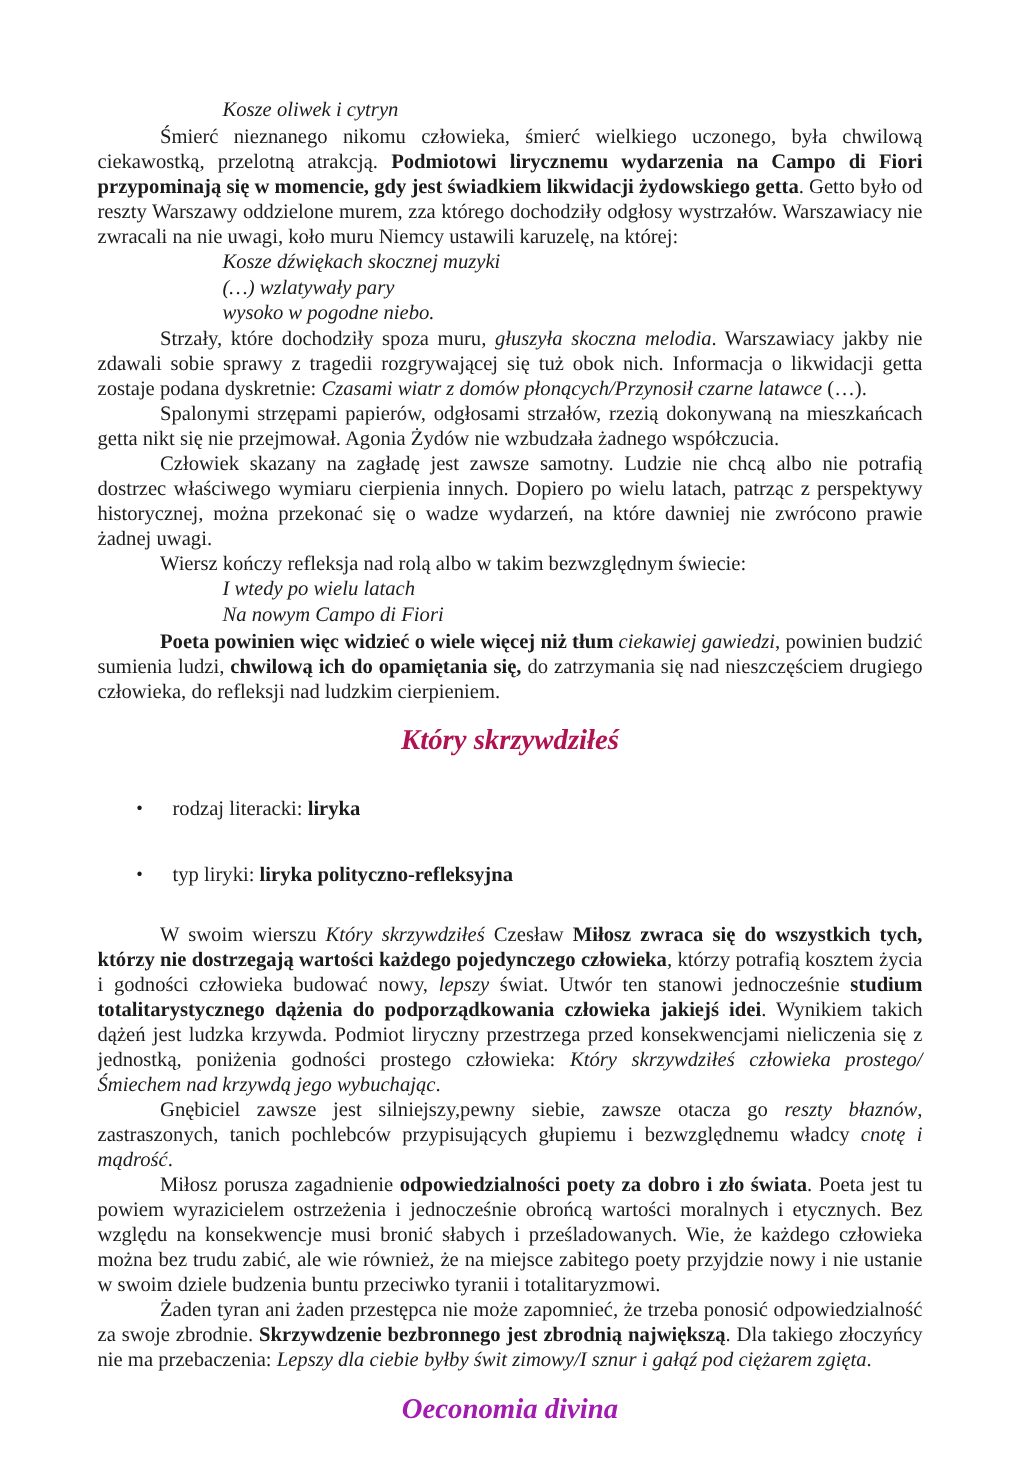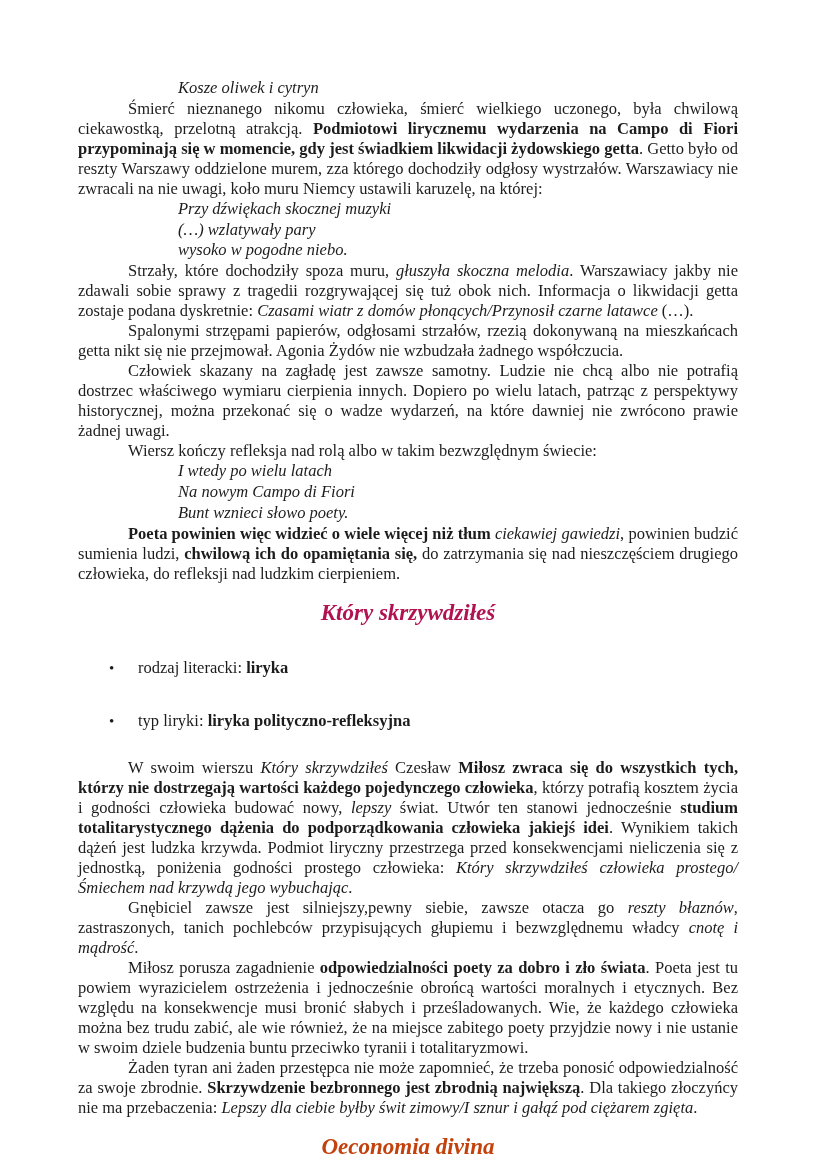--- a/index.html
+++ b/index.html
@@ -67,42 +67,41 @@
 </head>
 <body>
 
 <div class="page" style="background: rgb(255, 255, 255); color: rgb(28, 28, 28);">
   <div id="doc">
       <div class="verse">
         <div class="verse-line">Kosze oliwek i cytryn</div>
       </div>
       <p class="para"><span class="run-n">Śmierć nieznanego nikomu człowieka, śmierć wielkiego  uczonego, była chwilową ciekawostką, przelotną atrakcją. </span><span class="run-b">Podmiotowi lirycznemu wydarzenia na Campo di Fiori przypominają się w momencie, gdy jest świadkiem likwidacji żydowskiego getta</span><span class="run-n">. Getto było od reszty Warszawy oddzielone murem, zza którego dochodziły odgłosy wystrzałów. Warszawiacy nie zwracali na nie uwagi, koło muru Niemcy ustawili karuzelę, na której:</span></p>
       <div class="verse">
-        <div class="verse-line">Przy dźwiękach skocznej muzyki</div>
+        <div class="verse-line">Kosze dźwiękach skocznej muzyki</div>
         <div class="verse-line">(…) wzlatywały pary</div>
         <div class="verse-line">wysoko w pogodne niebo.</div>
       </div>
       <p class="para"><span class="run-n">Strzały, które dochodziły spoza muru, </span><span class="run-i">głuszyła skoczna melodia</span><span class="run-n">. Warszawiacy jakby nie zdawali sobie sprawy z tragedii rozgrywającej się tuż obok nich. Informacja o likwidacji getta zostaje podana dyskretnie: </span><span class="run-i">Czasami wiatr z domów płonących/Przynosił czarne latawce</span><span class="run-n"> (…).</span></p>
       <p class="para"><span class="run-n">Spalonymi strzępami papierów, odgłosami strzałów, rzezią dokonywaną na mieszkańcach getta  nikt się nie przejmował. Agonia Żydów nie wzbudzała żadnego współczucia.</span></p>
       <p class="para"><span class="run-n">Człowiek skazany na zagładę jest zawsze samotny. Ludzie nie chcą albo nie potrafią dostrzec właściwego wymiaru cierpienia innych. Dopiero po wielu latach, patrząc z perspektywy historycznej, można przekonać się o wadze wydarzeń, na które dawniej nie zwrócono prawie żadnej uwagi.</span></p>
       <p class="para"><span class="run-n">Wiersz kończy refleksja nad rolą albo w takim bezwzględnym świecie:</span></p>
       <div class="verse">
         <div class="verse-line">I wtedy po wielu latach</div>
         <div class="verse-line">Na nowym Campo di Fiori</div>
-        <div class="verse-line">Bunt wznieci słowo poety.</div>
       </div>
       <p class="para"><span class="run-b">Poeta powinien więc widzieć o wiele więcej niż tłum </span><span class="run-i">ciekawiej gawiedzi</span><span class="run-n">, powinien budzić sumienia ludzi, </span><span class="run-b">chwilową ich do opamiętania się,</span><span class="run-n"> do zatrzymania się nad nieszczęściem drugiego człowieka, do refleksji nad ludzkim cierpieniem.</span></p>
       <h2 class="section-heading" style="color: rgb(176, 18, 82);">Który skrzywdziłeś</h2>
       <ul class="bullets">
         <li><span class="run-n">rodzaj literacki: </span><span class="run-b">liryka</span></li>
         <li><span class="run-n">typ liryki: </span><span class="run-b">liryka polityczno-refleksyjna</span></li>
       </ul>
       <p class="para"><span class="run-n">W swoim wierszu </span><span class="run-i">Który skrzywdziłeś</span><span class="run-n"> Czesław </span><span class="run-b">Miłosz zwraca się do wszystkich tych, którzy nie dostrzegają wartości każdego pojedynczego człowieka</span><span class="run-n">, którzy potrafią kosztem życia i godności człowieka budować nowy, </span><span class="run-i">lepszy</span><span class="run-n"> świat. Utwór ten stanowi jednocześnie </span><span class="run-b">studium totalitarystycznego dążenia do podporządkowania człowieka jakiejś idei</span><span class="run-n">. Wynikiem takich dążeń jest ludzka krzywda. Podmiot liryczny przestrzega przed konsekwencjami nieliczenia się z jednostką, poniżenia godności prostego człowieka: </span><span class="run-i">Który skrzywdziłeś człowieka prostego/Śmiechem nad krzywdą jego wybuchając</span><span class="run-n">.</span></p>
       <p class="para"><span class="run-n">Gnębiciel zawsze jest silniejszy,pewny siebie, zawsze otacza go </span><span class="run-i">reszty błaznów</span><span class="run-n">, zastraszonych, tanich pochlebców przypisujących głupiemu i bezwzględnemu władcy </span><span class="run-i">cnotę i mądrość</span><span class="run-n">.</span></p>
       <p class="para"><span class="run-n">Miłosz porusza zagadnienie </span><span class="run-b">odpowiedzialności poety za dobro i zło świata</span><span class="run-n">. Poeta jest tu powiem wyrazicielem ostrzeżenia i jednocześnie obrońcą wartości moralnych i etycznych. Bez względu na konsekwencje musi bronić słabych i prześladowanych. Wie, że każdego człowieka można bez trudu zabić, ale wie również, że na miejsce zabitego poety przyjdzie nowy i nie ustanie w swoim dziele budzenia buntu przeciwko tyranii i totalitaryzmowi.</span></p>
       <p class="para"><span class="run-n">Żaden tyran ani żaden przestępca nie może zapomnieć, że trzeba ponosić odpowiedzialność za swoje zbrodnie. </span><span class="run-b">Skrzywdzenie bezbronnego jest zbrodnią największą</span><span class="run-n">. Dla takiego złoczyńcy nie ma przebaczenia: </span><span class="run-i">Lepszy dla ciebie byłby świt zimowy/I sznur i gałąź pod ciężarem zgięta</span><span class="run-n">.</span></p>
-      <h2 class="section-heading" style="color: #c2410c;">Oeconomia divina</h2>
+      <h2 class="section-heading" style="color: #a21caf;">Oeconomia divina</h2>
       <ul class="bullets">
         <li><span class="run-n">rodzaj literacki: </span><span class="run-b">liryka</span></li>
         <li><span class="run-n">typ liryki: </span><span class="run-b">liryka refleksyjna</span></li>
       </ul>
     </div>
 </div>
 
 </body></html>

